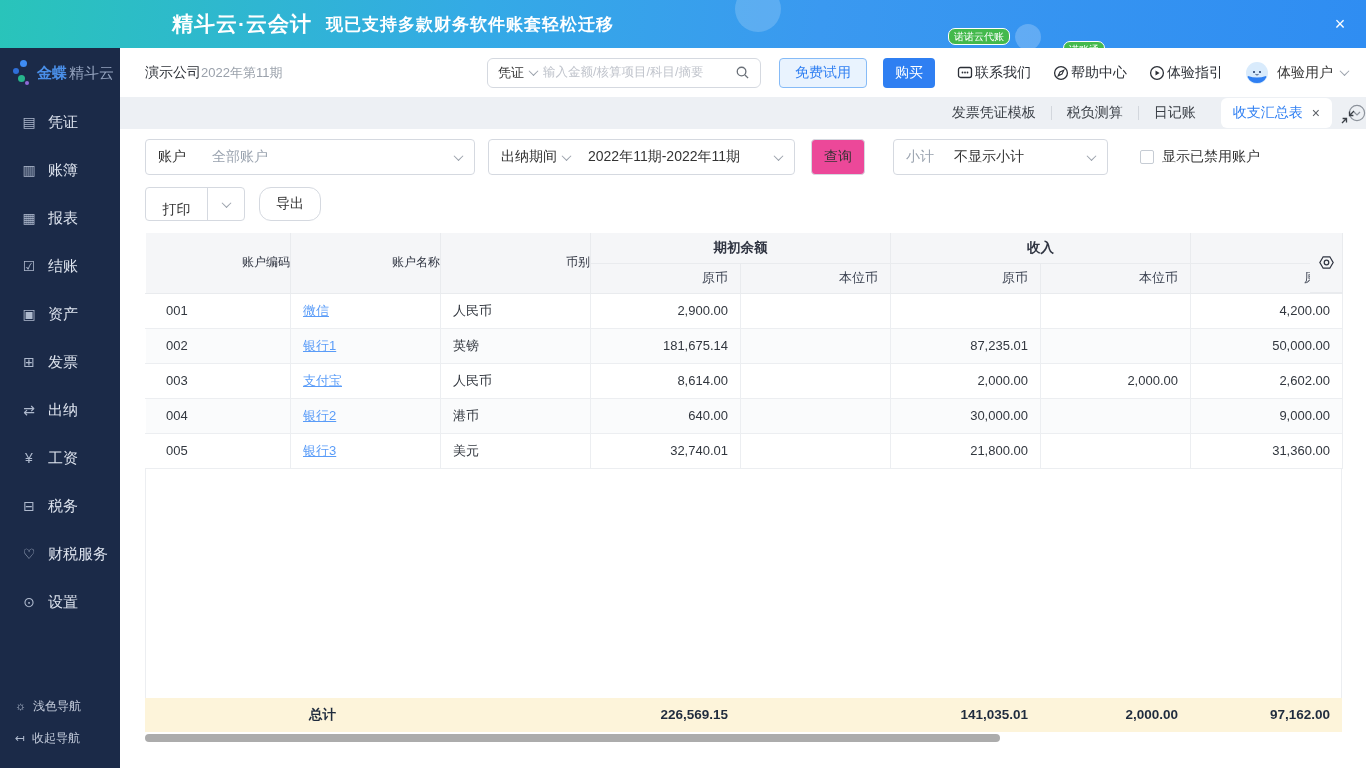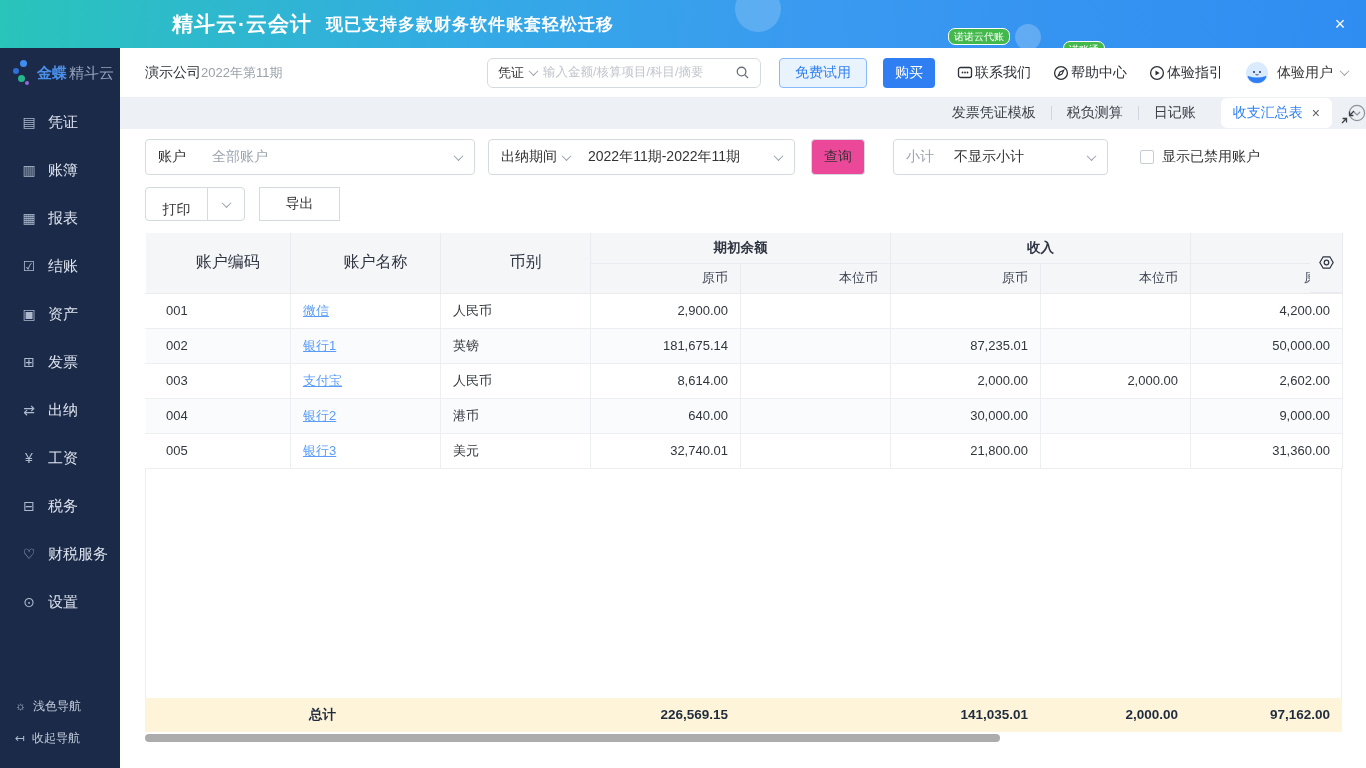--- a/index.html
+++ b/index.html
@@ -86,30 +86,30 @@
     background:#ec4899; font-size:14px; color:#333; display:flex; align-items:center; justify-content:center; cursor:pointer; }
   .sel-subtotal { width:215px; margin-left:28px; }
   .sel-subtotal .lab { color:#9aa3af; margin-right:20px; }
   .sel-subtotal .val { color:#333; flex:1; }
   .ckbox { display:flex; align-items:center; gap:8px; margin-left:32px; cursor:pointer; }
   .ck { width:14px; height:14px; border:1px solid #c6ccd4; border-radius:2px; background:#fff; }
   .frow2 { margin-top:12px; display:flex; align-items:center; }
   .splitbtn { display:flex; height:34px; border:1px solid #d5d9e0; border-radius:4px; overflow:hidden; cursor:pointer; }
   .splitbtn .p1 { width:61px; display:flex; align-items:center; justify-content:center; color:#333;margin-top:12px; }
   .splitbtn .p2 { width:37px; display:flex; align-items:center; justify-content:center; border-left:1px solid #d5d9e0; }
-  .btn-export { width:81px; height:34px; margin-left:14px; border:1px solid #d5d9e0; border-radius:0;
+  .btn-export { width:62px; height:34px; margin-left:14px; border:1px solid #d5d9e0; border-radius:12px;
     display:flex; align-items:center; justify-content:center; color:#333; cursor:pointer; }
 
   
   .twrap { margin-top:12px; width:1197px; position:relative; }
   table { border-collapse:collapse; table-layout:fixed; width:1197px; }
   th,td { font-weight:400; font-size:13px; overflow:hidden; white-space:nowrap; }
   thead th { background:#f5f6f8; border:1px solid #e9ebee; border-top:none; color:#2f3441; height:30px; }
   thead .gl { font-weight:700; font-size:13.5px; text-align:center; }
-  thead .hl { text-align:center; padding-left:20px; font-size:16px; }
+  thead .hl { text-align:right; padding-left:20px; font-size:12px; }
   thead .sub { text-align:right; padding-right:12px; color:#3a4150; }
   thead th:first-child { border-left:none; }
   tbody td { height:35px; border-bottom:1px solid #eceef1; border-right:1px solid #eceef1; color:#32373f; }
   tbody td:first-child { border-left:1px solid transparent; }
   tbody tr:nth-child(even) td { background:#fafbfc; }
   .c-code { padding-left:20px; }
   .c-name { padding-left:12px; }
   .c-cur { padding-left:12px; }
   .num { text-align:right; padding-right:12px; }
   a.acct { color:#5a9cf8; text-decoration:underline; cursor:pointer; }

